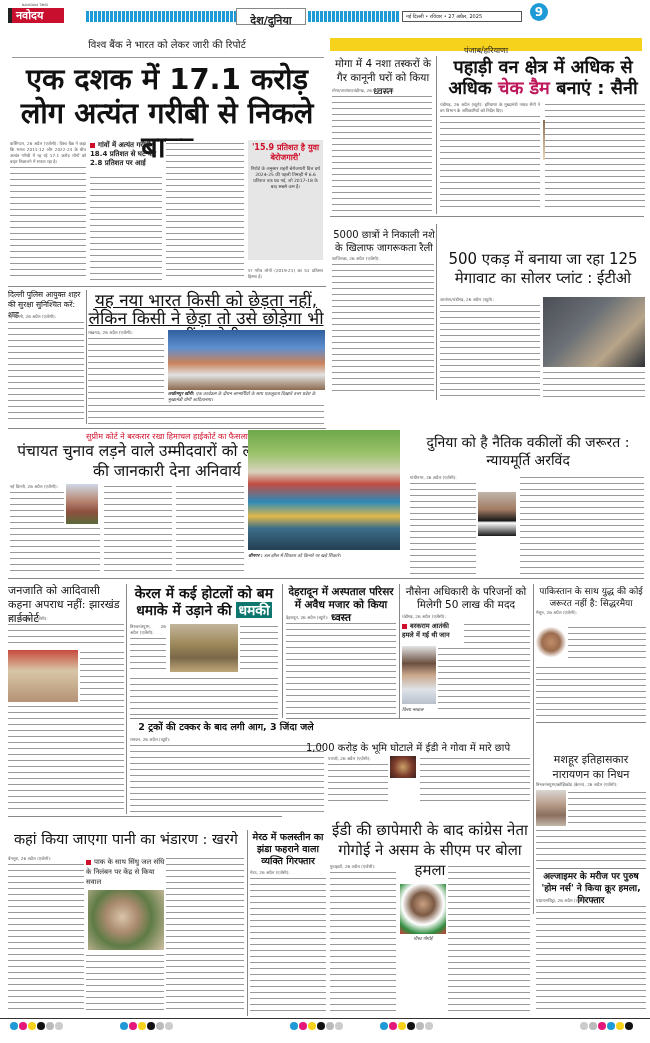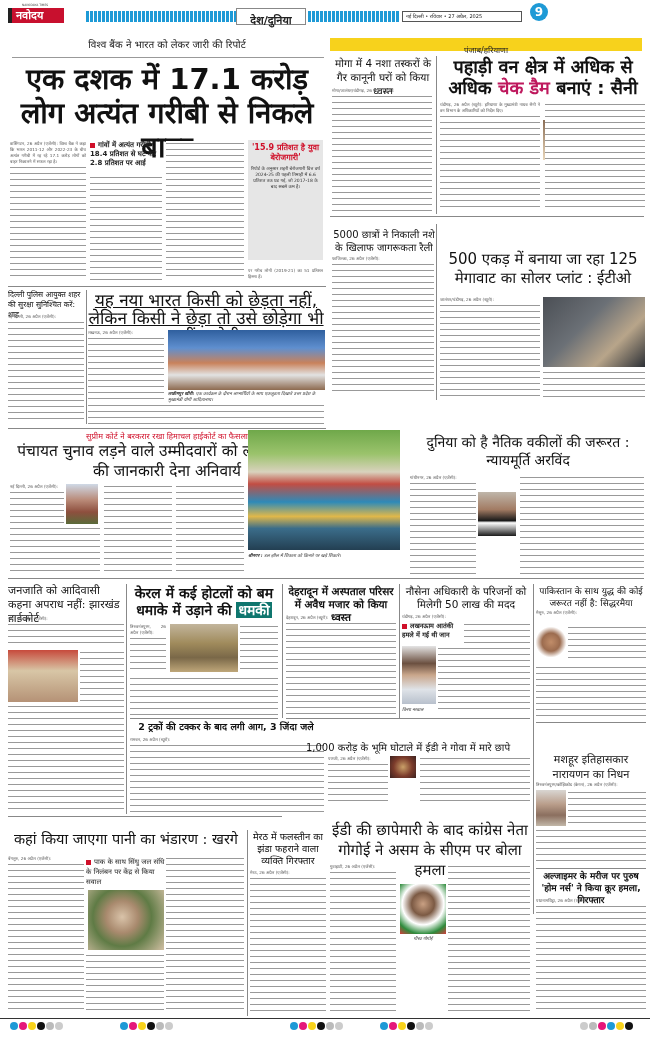--- a/index.html
+++ b/index.html
@@ -147,21 +147,21 @@
 <div class="abs hl" style="left:128px;top:721px;width:196px;font-size:9.5px;line-height:12px;">2 ट्रकों की टक्कर के बाद लगी आग, 3 जिंदा जले</div>
 <div class="abs txt" style="left:130px;top:737px;width:194px;height:76px;"><span>रामबन, 26 अप्रैल (ब्यूरो):</span><span class="filler"></span></div>
 <div class="vr" style="left:282px;top:584px;height:134px;background:#888;"></div>
 
 <div class="abs hl" style="left:286px;top:585px;width:110px;font-size:10.5px;line-height:13px;">देहरादून में अस्पताल परिसर में अवैध मजार को किया ध्वस्त</div>
 <div class="abs txt" style="left:286px;top:615px;width:110px;height:100px;"><span>देहरादून, 26 अप्रैल (ब्यूरो):</span><span class="filler"></span></div>
 <div class="vr" style="left:399px;top:584px;height:134px;background:#888;"></div>
 
 <div class="abs hl" style="left:402px;top:585px;width:128px;font-size:10.5px;font-weight:normal;line-height:13px;">नौसेना अधिकारी के परिजनों को मिलेगी 50 लाख की मदद</div>
 <div class="abs txt" style="left:402px;top:614px;width:128px;height:6px;"><span>चंडीगढ़, 26 अप्रैल (एजेंसी):</span></div>
-<div class="abs" style="left:402px;top:622px;width:60px;font-size:6.5px;font-weight:bold;line-height:9px;"><span class="redsq"></span><span>लखनऊाम आतंकी हमले में गई थी जान</span></div>
+<div class="abs" style="left:402px;top:622px;width:60px;font-size:6.5px;font-weight:bold;line-height:9px;"><span class="redsq"></span><span>बरकराम आतंकी हमले में गई थी जान</span></div>
 <div class="abs txt" style="left:464px;top:622px;width:66px;height:22px;">
     <span class="filler"></span>
   </div>
 <div class="img" style="left:402px;top:646px;width:34px;height:58px;background:linear-gradient(180deg,#e4e4e4 0%,#6b5040 30%,#c9a68b 50%,#dfe3e8 75%,#b8c0cc 100%);"></div>
 <div class="abs cap" style="left:402px;top:706px;width:34px;font-size:4.5px;">विनय नरवाल</div>
 <div class="abs txt" style="left:438px;top:646px;width:92px;height:68px;">
     <span class="filler"></span>
   </div>
 <div class="vr" style="left:533px;top:584px;height:330px;background:#888;"></div>
 
@@ -204,21 +204,21 @@
 <div class="abs" style="left:86px;top:857px;width:80px;font-size:7px;font-weight:normal;line-height:10px;text-align:left;"><span class="redsq"></span><span>पाक के साथ सिंधु जल संधि के निलंबन पर केंद्र से किया सवाल</span></div>
 <div class="img" style="left:88px;top:890px;width:76px;height:60px;background:radial-gradient(circle at 45% 45%,#d9c3a9 0%,#a98a6e 30%,#5f7b45 55%,#d1bfa3 100%);"></div>
 <div class="abs txt" style="left:86px;top:953px;width:78px;height:62px;">
     <span class="filler"></span>
   </div>
 <div class="abs txt" style="left:166px;top:856px;width:78px;height:158px;">
     <span class="filler"></span>
   </div>
 <div class="vr" style="left:247px;top:830px;height:186px;background:#888;"></div>
 
-<div class="abs hl" style="left:250px;top:831px;width:76px;font-size:9.5px;font-weight:normal;line-height:12px;">मेरठ में फलस्तीन का झंडा फहराने वाला व्यक्ति गिरफ्तार</div>
+<div class="abs hl" style="left:250px;top:831px;width:76px;font-size:9.5px;font-weight:bold;line-height:12px;">मेरठ में फलस्तीन का झंडा फहराने वाला व्यक्ति गिरफ्तार</div>
 <div class="abs txt" style="left:250px;top:870px;width:76px;height:144px;"><span>मेरठ, 26 अप्रैल (एजेंसी):</span><span class="filler"></span></div>
 
 <div class="abs hl" style="left:330px;top:820px;width:200px;font-size:15px;font-weight:normal;line-height:20px;">ईडी की छापेमारी के बाद कांग्रेस नेता गोगोई ने असम के सीएम पर बोला हमला</div>
 <div class="abs txt" style="left:330px;top:864px;width:66px;height:150px;"><span>गुवाहाटी, 26 अप्रैल (एजेंसी):</span><span class="filler"></span></div>
 <div class="img" style="left:400px;top:884px;width:46px;height:50px;background:radial-gradient(circle at 50% 40%,#c9a083 0%,#7c5a44 30%,#fff 55%,#2e8b3c 80%,#d43c3c 100%);"></div>
 <div class="abs cap" style="left:400px;top:935px;width:46px;font-size:4.5px;text-align:center;">गौरव गोगोई</div>
 <div class="abs txt" style="left:448px;top:864px;width:82px;height:150px;">
     <span class="filler"></span>
   </div>
 

